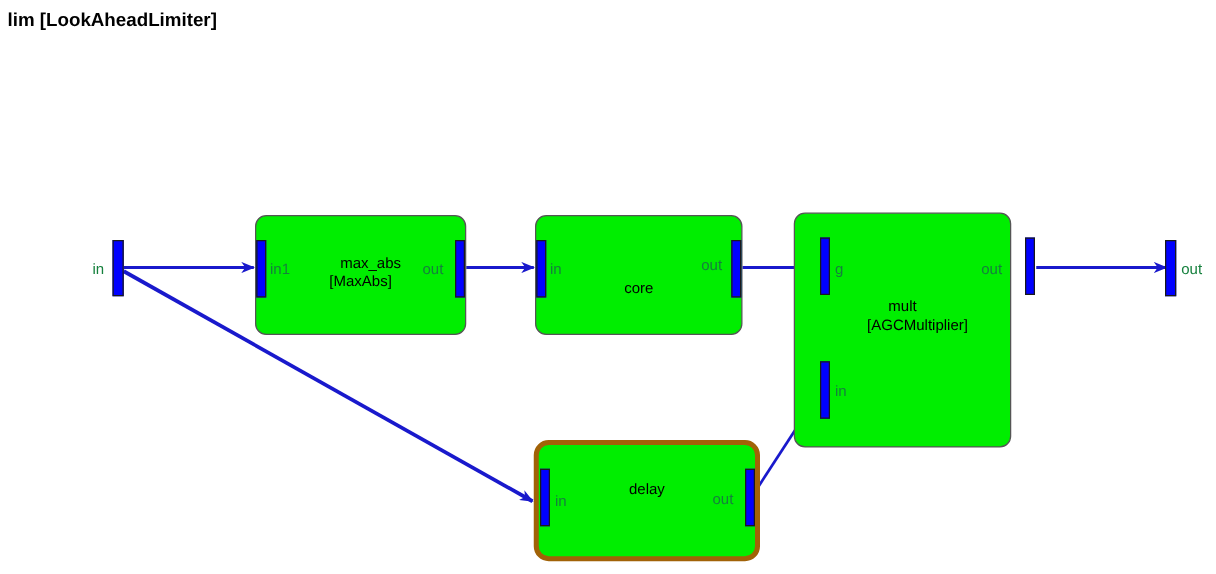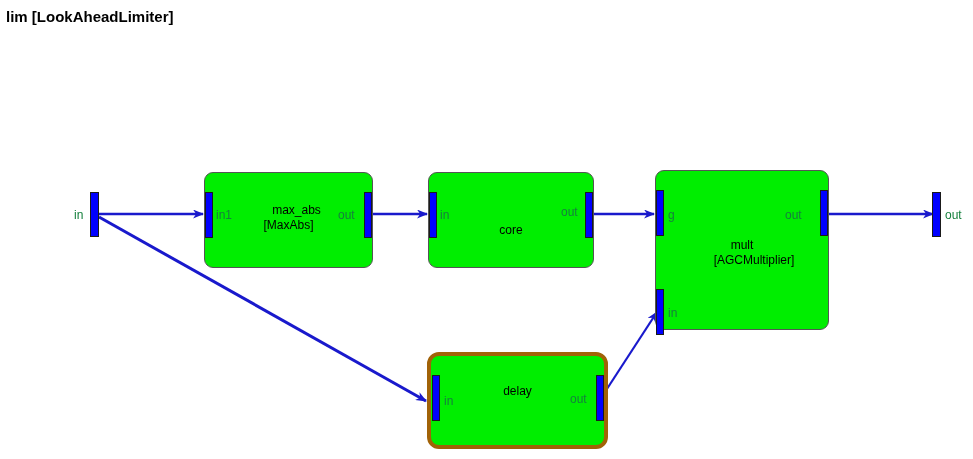--- a/index.html
+++ b/index.html
@@ -129,21 +129,21 @@
   <div class="port-label" style="left:338px; top:209px;">out</div>
 
   <div class="block" style="left:428px; top:172px; width:166px; height:96px;">
     <div class="block-label" style="top:30px;margin-top:20px;">core</div>
   </div>
   <div class="port" style="left:429px; top:192px; height:46px;"></div>
   <div class="port-label" style="left:440px; top:209px;">in</div>
   <div class="port" style="left:585px; top:192px; height:46px;"></div>
   <div class="port-label" style="left:561px; top:206px;">out</div>
 
-  <div class="block" style="left:655px; top:170px; width:174px; height:160px;">
+  <div class="block" style="left:635px; top:170px; width:174px; height:188px;">
     <div class="block-label" style="top:67px;">mult</div>
     <div class="block-label" style="top:82px;margin-left:24px;">[AGCMultiplier]</div>
   </div>
   <div class="port" style="left:656px; top:190px; height:46px;"></div>
   <div class="port-label" style="left:668px; top:209px;">g</div>
   <div class="port" style="left:656px; top:289px; height:46px;"></div>
   <div class="port-label" style="left:668px; top:307px;">in</div>
   <div class="port" style="left:820px; top:190px; height:46px;"></div>
   <div class="port-label" style="left:785px; top:209px;">out</div>
 

